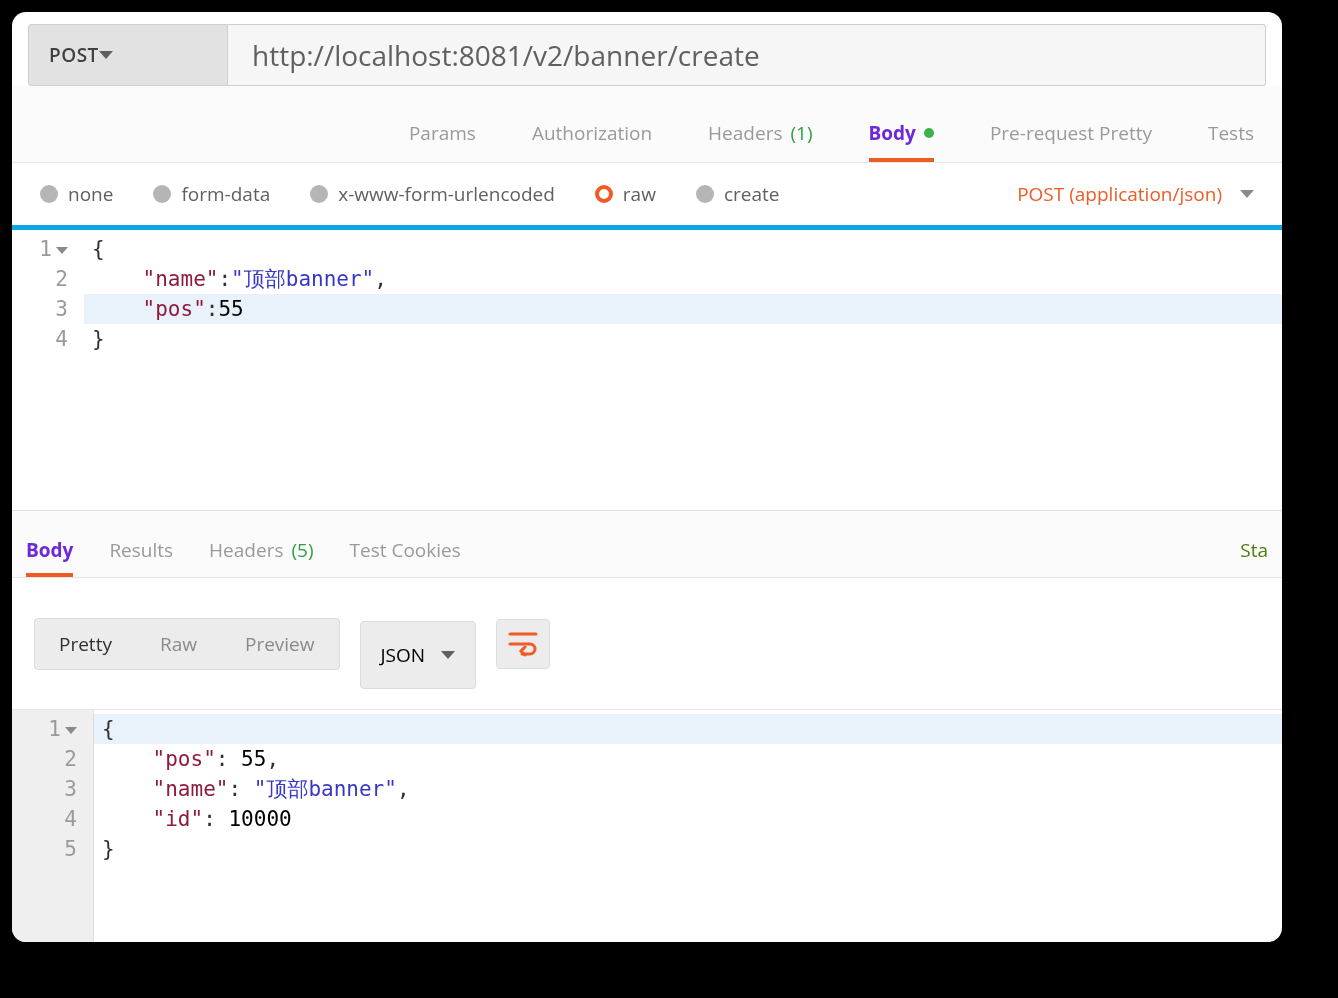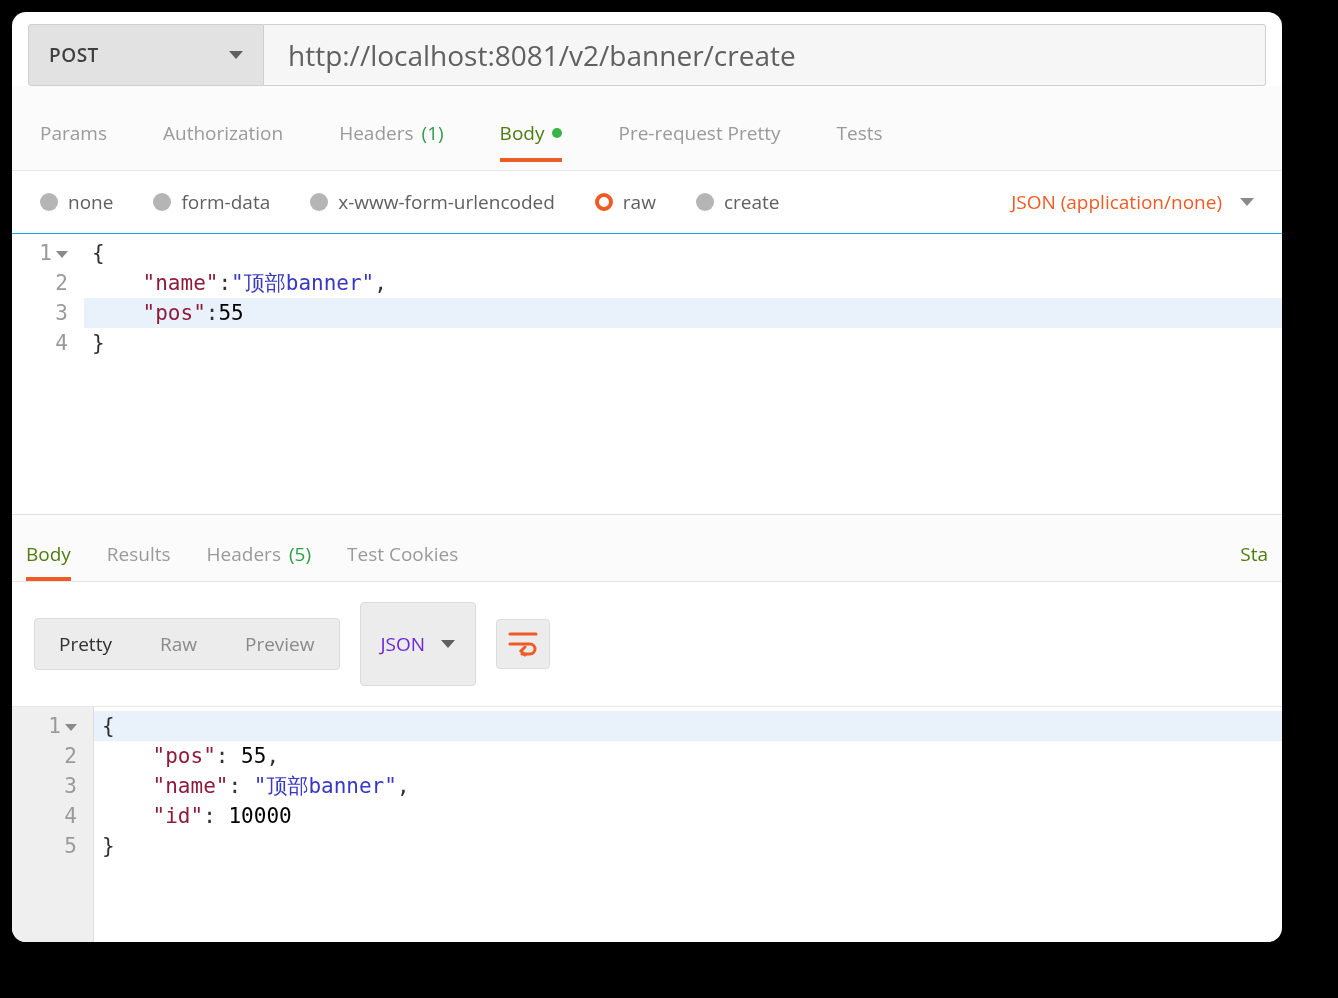--- a/index.html
+++ b/index.html
@@ -24,29 +24,28 @@
   
   .addr {
     display: flex;
     padding: 12px 16px 0 16px;
     gap: 0;
   }
   .method-select {
     background: #e2e2e2;
     border: 1px solid #cfcfcf;
     border-radius: 3px 0 0 3px;
-    width: 236px;
+    width: 200px;
     height: 62px;
     display: flex;
     align-items: center;
     padding: 0 20px;
     font-weight: 600;
     letter-spacing: .5px;
     color: #404040;
-    justify-content: space-between;
   }
   .chevron-down {
     width: 0; height: 0;
     border-left: 7px solid transparent;
     border-right: 7px solid transparent;
     border-top: 8px solid #606060;
   }
   .url-input {
     flex: 1;
     height: 62px;
@@ -58,38 +57,39 @@
     font-size: 28px;
     color: #606060;
     display: flex; align-items: center;
     white-space: pre;
     overflow: hidden;
   }
   
   .tabstrip {
     display: flex;
     gap: 56px;
-    padding: 34px 28px 8px 28px;
+    padding: 34px 28px 0 28px;
     border-bottom: 1px solid #e6e6e6;
     background: #fbfbfb;
+    justify-content: flex-end;
   }
   .tab {
     color: #9a9a9a;
     padding-bottom: 16px;
     cursor: pointer;
     display: flex; gap: 8px; align-items: center;
   }
-  .tab.active { color: #4d7c0f; border-bottom: 4px solid #ef5b25; padding-bottom: 12px; }
+  .tab.active { color: #6d28d9; border-bottom: 4px solid #ef5b25; padding-bottom: 12px; font-weight: bold; }
   .count { color: #2e9e44; }
   .dot-green { width: 10px; height: 10px; border-radius: 50%; background: #3bb24a; display: inline-block; }
   
   .body-types {
     display: flex; align-items: flex-end; gap: 40px;
     padding: 18px 28px;
-    border-bottom: 1px solid #0ea5e9;
+    border-bottom: 5px solid #0ea5e9;
   }
   .radio {
     display: flex; align-items: center; gap: 10px;
     color: #606060; cursor: pointer;
   }
   .radio .bullet {
     width: 18px; height: 18px; border-radius: 50%;
     background: #b5b5b5;
   }
   .radio.checked .bullet {
@@ -172,23 +172,23 @@
     padding: 12px 24px;
     color: #8a8a8a;
     cursor: pointer;
     text-align: right;
   }
   .seg .seg-btn.active { color: #303030; }
   .dropdown-btn {
     background: #ececec;
     border: 1px solid #dcdcdc;
     border-radius: 4px;
-    padding: 28px 20px;
+    padding: 20px 20px;
     display: flex; align-items: center; gap: 16px;
-    color: #6d28d9; cursor: pointer;
+    color: #000000; cursor: pointer; margin-top: 23px;
   }
   .wrap-btn {
     background: #ececec;
     border: 1px solid #dcdcdc;
     border-radius: 4px;
     width: 54px; height: 50px;
     display: flex; align-items: center; justify-content: center;
     cursor: pointer;
   }
   .wrap-icon svg { display: block; }
@@ -255,21 +255,21 @@
       </div>
     <div class="radio checked">
         <span class="bullet"></span>
         <span>raw</span>
       </div>
     <div class="radio">
         <span class="bullet"></span>
         <span>create</span>
       </div>
     <div class="content-type">
-      <span>JSON (application/none)</span>
+      <span>POST (application/json)</span>
       <span class="chevron-down"></span>
     </div>
   </div>
 
   <div class="code-area">
     <div class="gutter" id="req-gutter">
         <div class="fold">1</div>
         <div>2</div>
         <div>3</div>
         <div>4</div>

